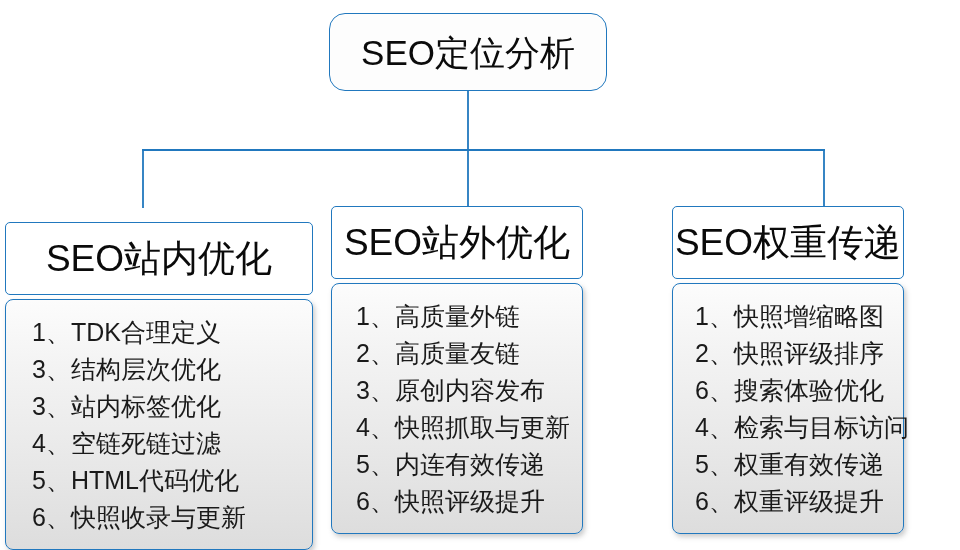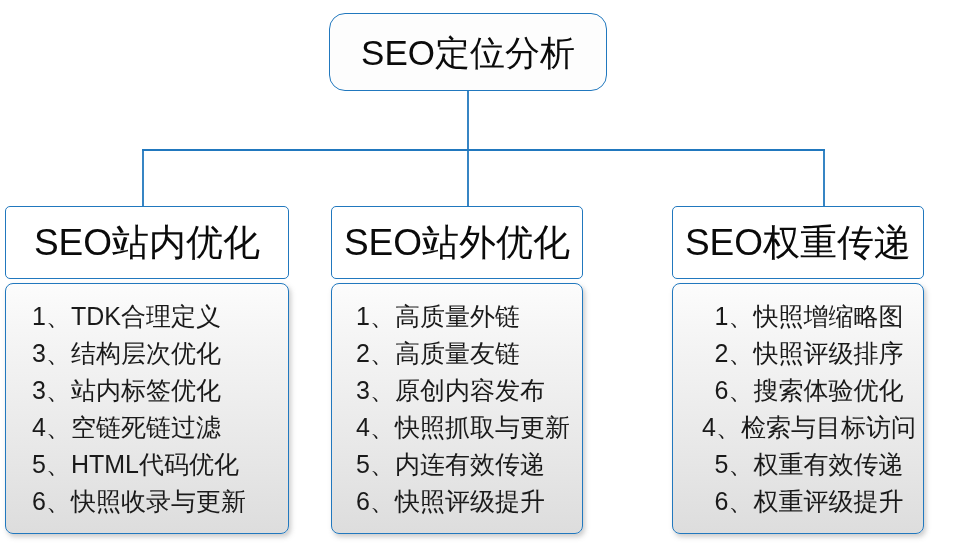--- a/index.html
+++ b/index.html
@@ -54,23 +54,23 @@
     letter-spacing: 0px;
     line-height: 1;
     white-space: nowrap;
   }
 
   
   .column {
     position: absolute;
     top: 206px;
   }
-  .col-1 { left: 5px;   width: 284px; }
+  .col-1 { left: 5px;   width: 308px; margin-top: 16px; }
   .col-2 { left: 331px; width: 252px; }
-  .col-3 { left: 672px; width: 252px; text-align: center; }
+  .col-3 { left: 672px; width: 232px; }
 
   .col-header {
     box-sizing: border-box;
     width: 100%;
     height: 73px;
     border: 1.4px solid #2178BE;
     border-radius: 5px;
     background: #ffffff;
     display: flex;
     align-items: center;

